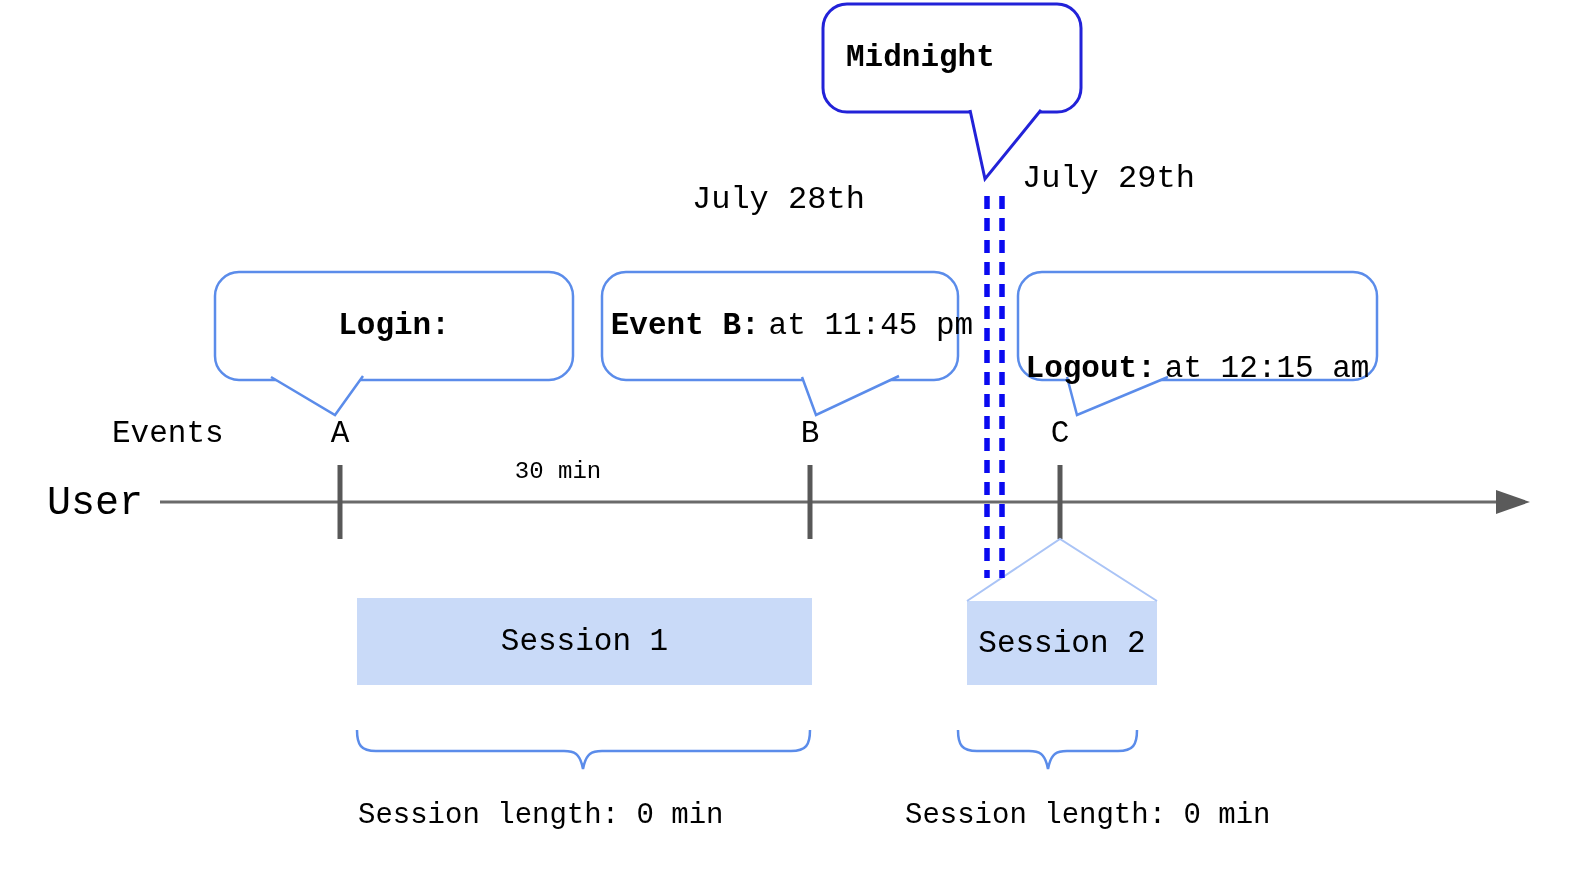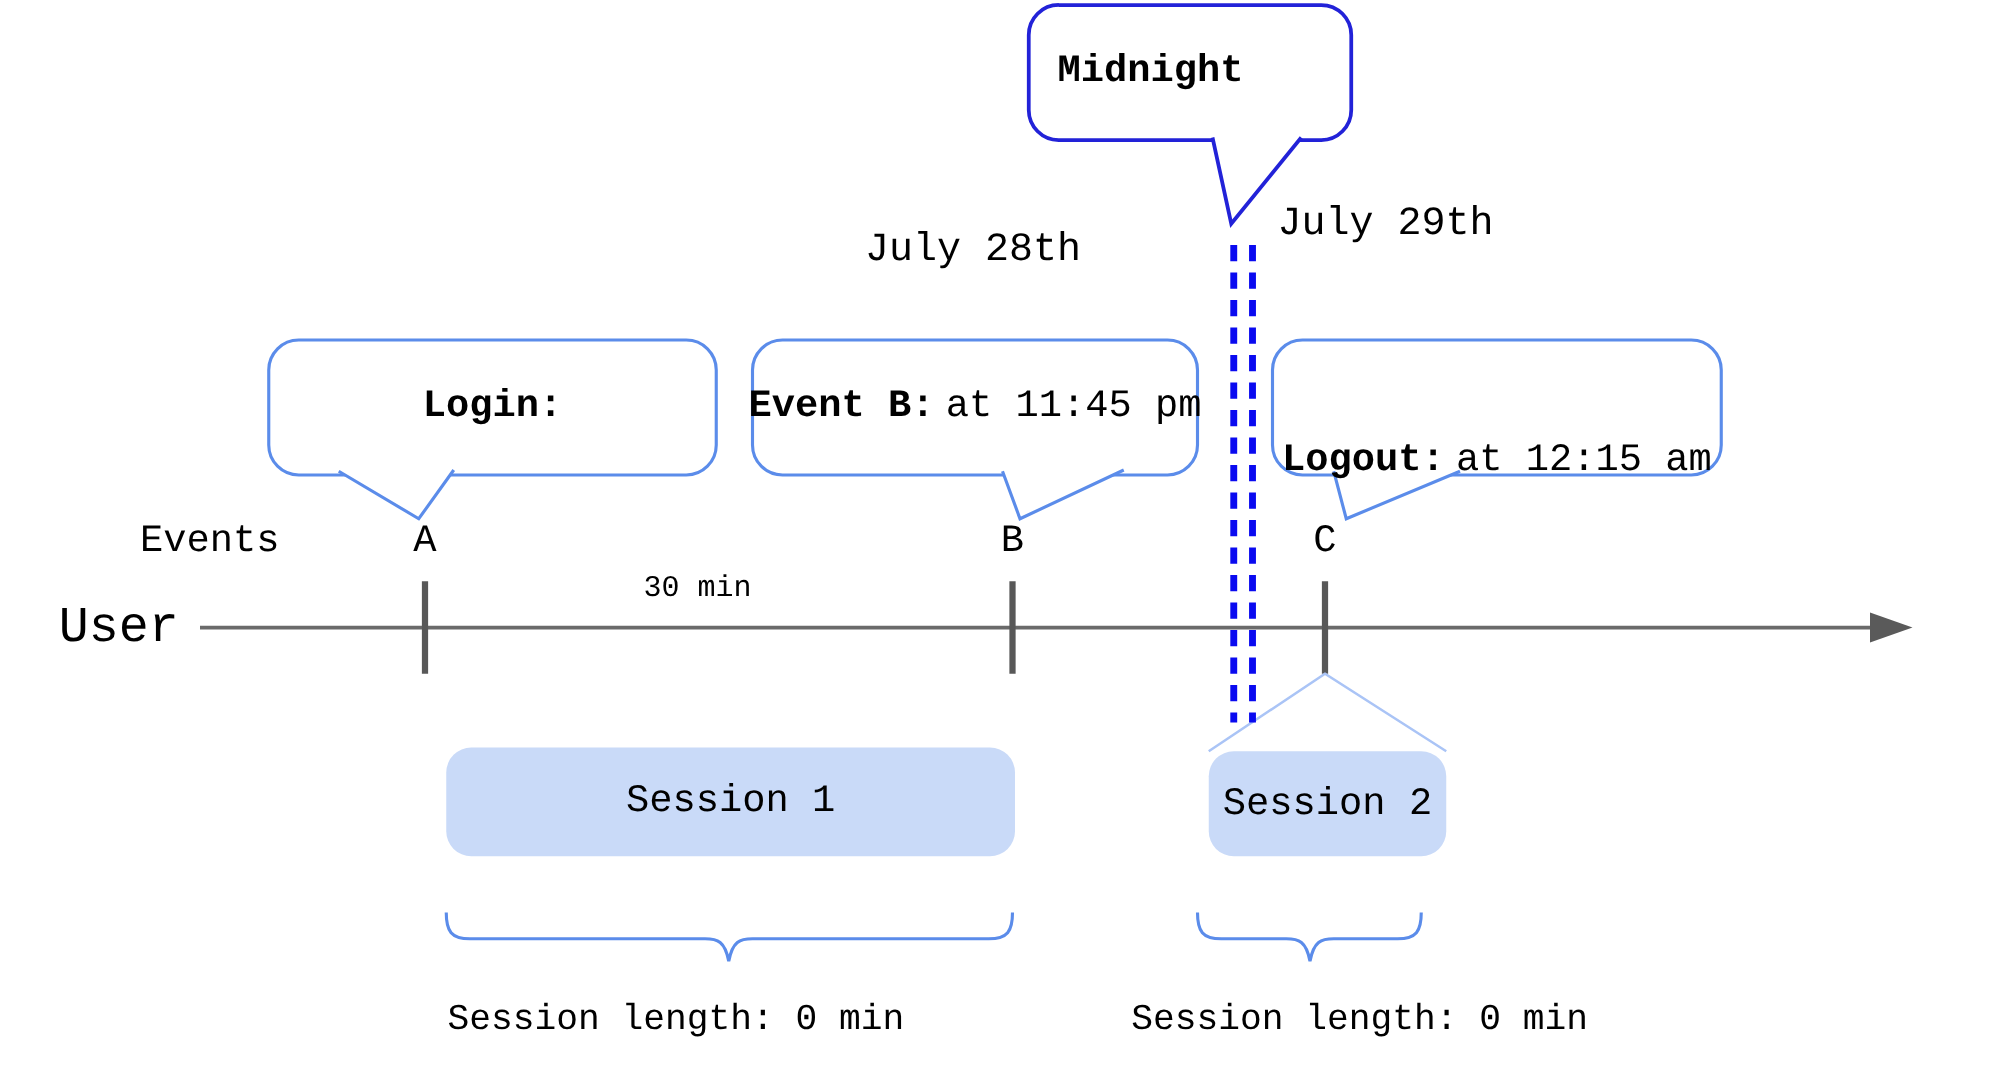--- a/index.html
+++ b/index.html
@@ -29,21 +29,20 @@
     white-space: nowrap;
   }
   .callout-text .time { margin-left: 9px; }
   .marker { width: 48px; text-align: center; }
   .session-bar {
     background: #c9daf8;
     display: flex;
     align-items: center;
     justify-content: center;
     font-size: 31px;
-    border-radius: 20px;
   }
 </style>
 </head>
 <body>
 
 <div class="canvas">
 
   <div class="abs session-bar" style="left:357px; top:598px; width:455px; height:87px;">
     <span>Session 1</span>
   </div>
@@ -82,21 +81,21 @@
   </svg>
 
   <div class="abs label mid-label bold" style="left:846px; top:40px;">Midnight</div>
 
   <div class="abs label date-label" style="left:692px; top:147px;margin-top:35px;">July 28th</div>
   <div class="abs label date-label" style="left:1022px; top:161px;">July 29th</div>
 
   <div class="abs callout-text" style="left:215px; top:272px; width:358px; height:106px;flex-direction:column;">
     <span class="bold">Login:</span>
   </div>
-  <div class="abs callout-text" style="left:602px; top:272px; width:356px; height:106px;">
+  <div class="abs callout-text" style="left:602px; top:272px; width:356px; height:106px;padding-left:12px;">
     <span class="bold">Event B:</span>
     <span class="time">at 11:45 pm</span>
   </div>
   <div class="abs callout-text" style="left:1018px; top:272px; width:359px; height:106px;margin-top:43px;">
     <span class="bold">Logout:</span>
     <span class="time">at 12:15 am</span>
   </div>
 
   <div class="abs label mid-label" style="left:112px; top:416px;">Events</div>
 

